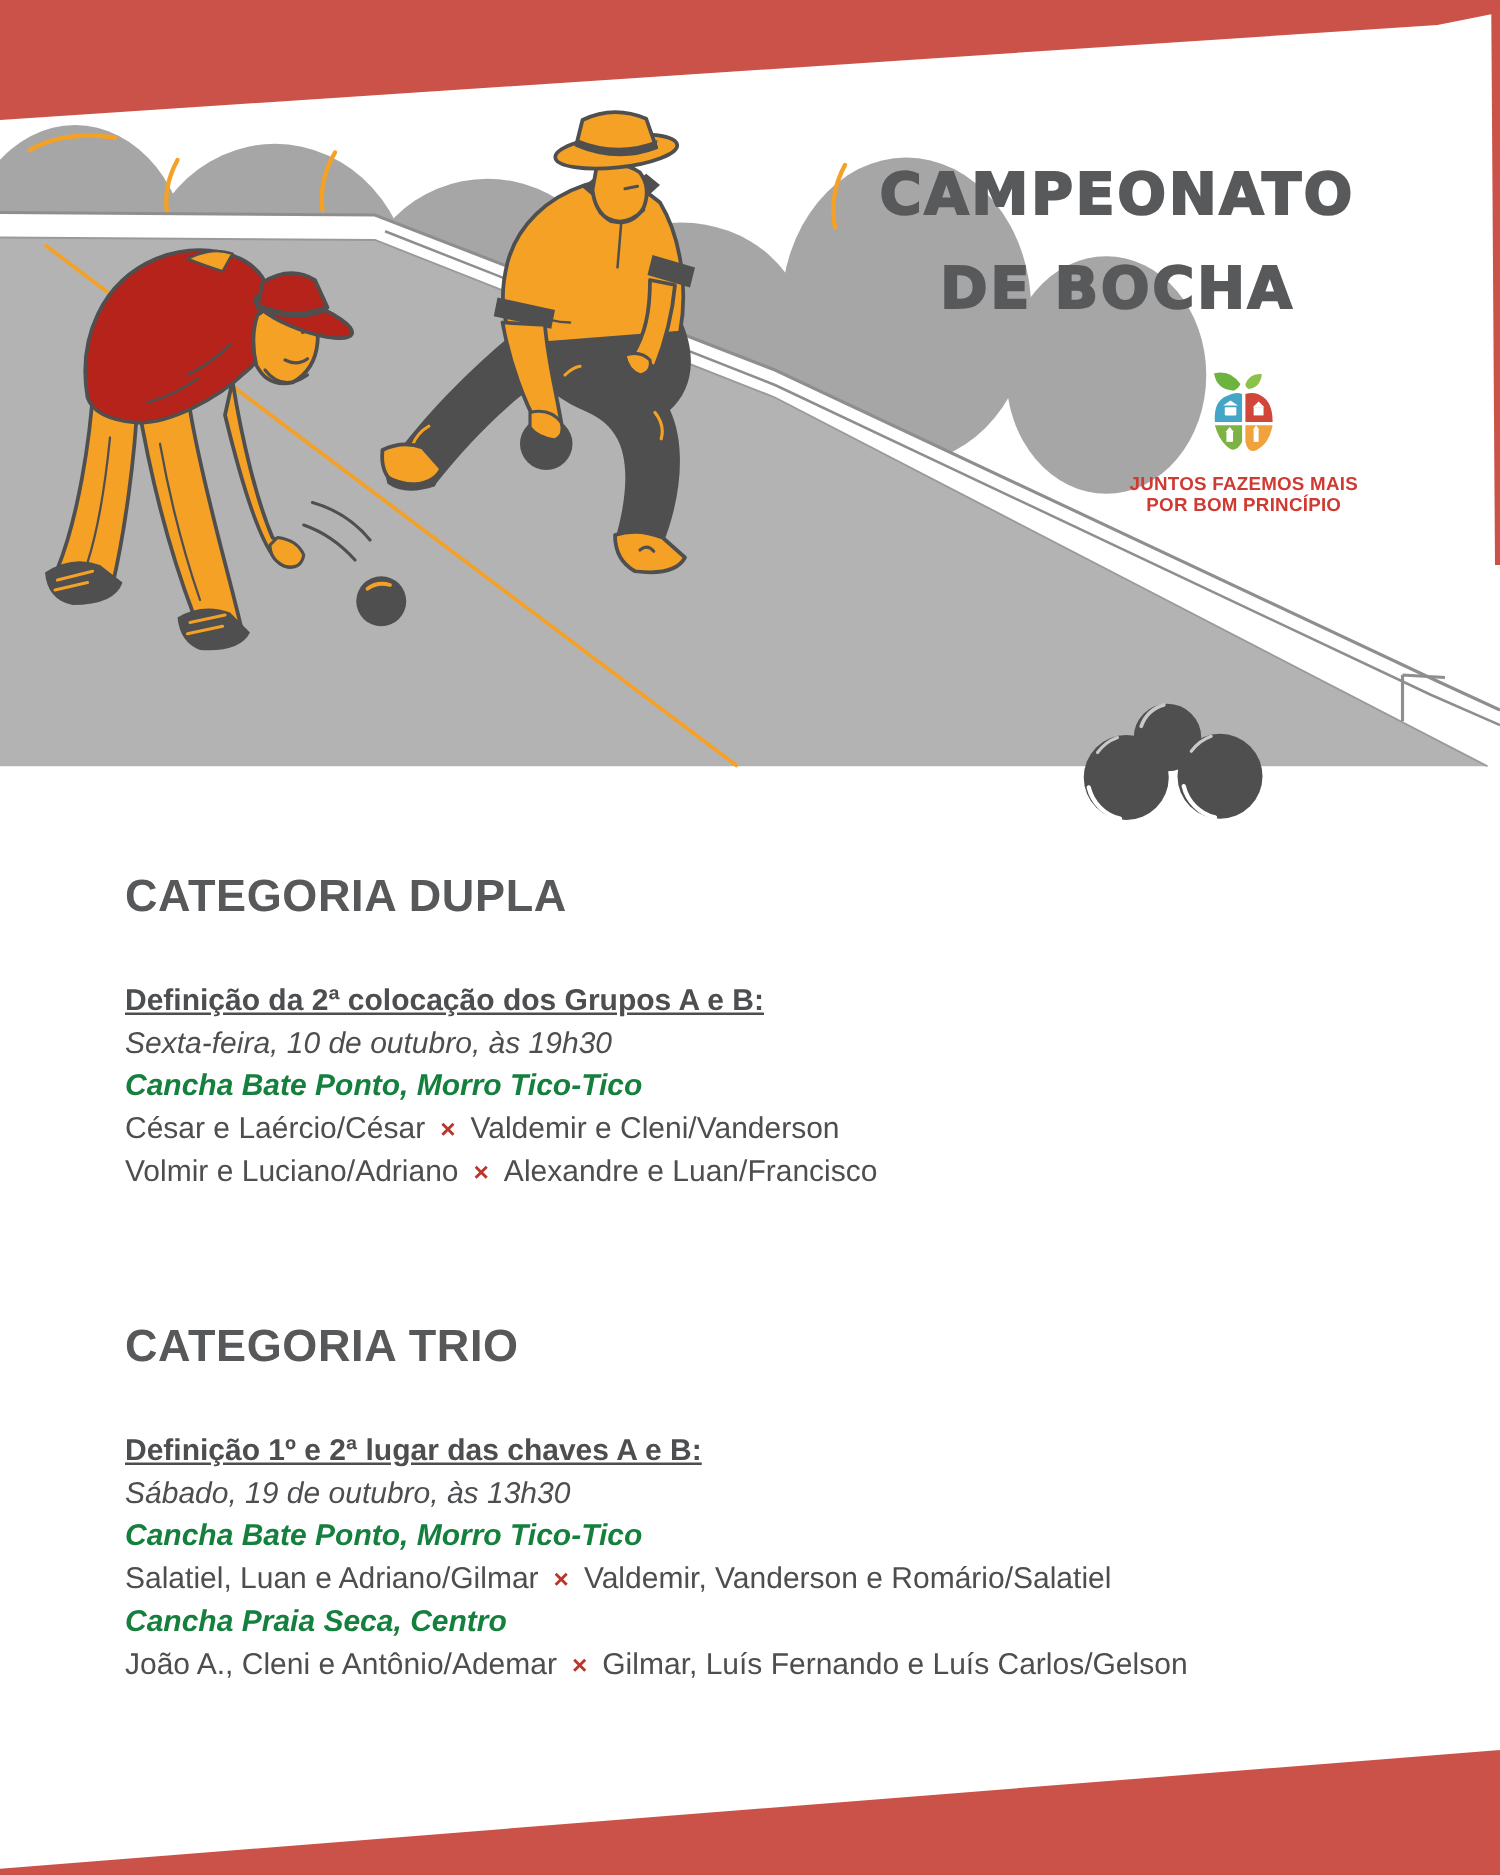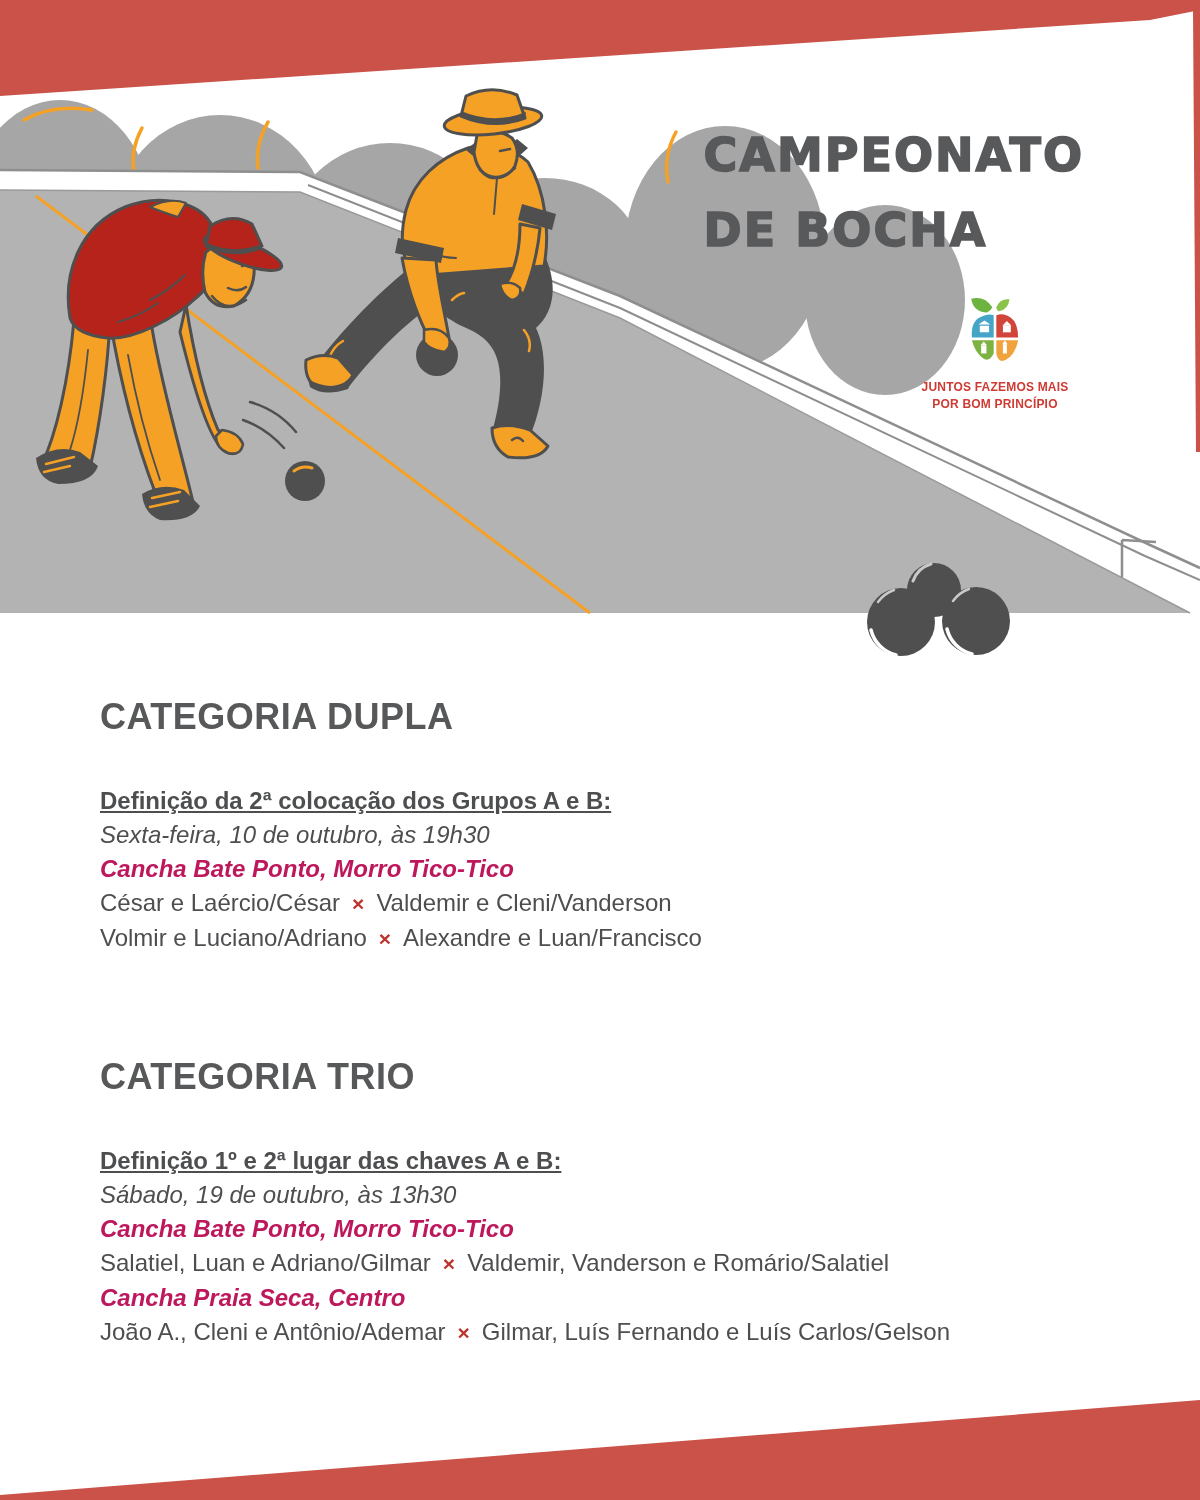--- a/index.html
+++ b/index.html
@@ -1,38 +1,38 @@
 <!DOCTYPE html>
 <html><head>
 <meta charset="utf-8">
 <style>
   * { margin:0; padding:0; box-sizing:border-box; }
   html,body { width:1200px; height:1500px; background:#fff; font-family:"Liberation Sans", sans-serif; }
   .poster { position:relative; width:1200px; height:1500px; overflow:hidden; background:#fff; }
 
   .illustration { position:absolute; top:0; left:0; z-index:1; }
 
-  .title { position:absolute; top:118px; right:116px; z-index:3; text-align:left;
+  .title { position:absolute; top:118px; right:116px; z-index:3; text-align:center;
            color:#58595b; font-family:"DejaVu Sans", sans-serif; font-weight:bold;
            font-size:46px; line-height:75px; letter-spacing:2px;
            -webkit-text-stroke:1.6px #58595b; }
 
   .logo { position:absolute; left:882px; top:294px; width:226px; z-index:3; text-align:center; }
   .logo svg { display:block; margin:0 auto; }
-  .logo .tagline { margin-top:7px; color:#cf3a32; font-weight:bold; font-size:12px;
+  .logo .tagline { margin-top:7px; color:#cf3a32; font-weight:bold; font-size:15px;
                    line-height:17px; letter-spacing:0.2px; }
 
   .section { position:absolute; left:100px; z-index:3; color:#4d4e50; }
   .section-dupla { top:692px; }
   .section-trio  { top:1052px; }
   .section h1 { font-size:36px; line-height:50px; color:#57585a; font-weight:bold; letter-spacing:0.5px; }
   .section .body { margin-top:42px; font-size:24px; line-height:34px; }
   .def   { font-weight:bold; text-decoration:underline; }
   .when  { font-style:italic; }
-  .venue { font-style:italic; font-weight:bold; color:#be185d; }
+  .venue { font-style:italic; font-weight:bold; color:#15803d; }
   .match .x { color:#bb352c; font-weight:bold; margin:0 12px; font-size:21px; }
 
   .band-bottom { position:absolute; left:0; top:1380px; z-index:2; }
 </style>
 </head>
 <body>
 
 <div class="poster">
 
   <svg class="illustration" width="1200" height="665" viewBox="0 0 1200 665">

